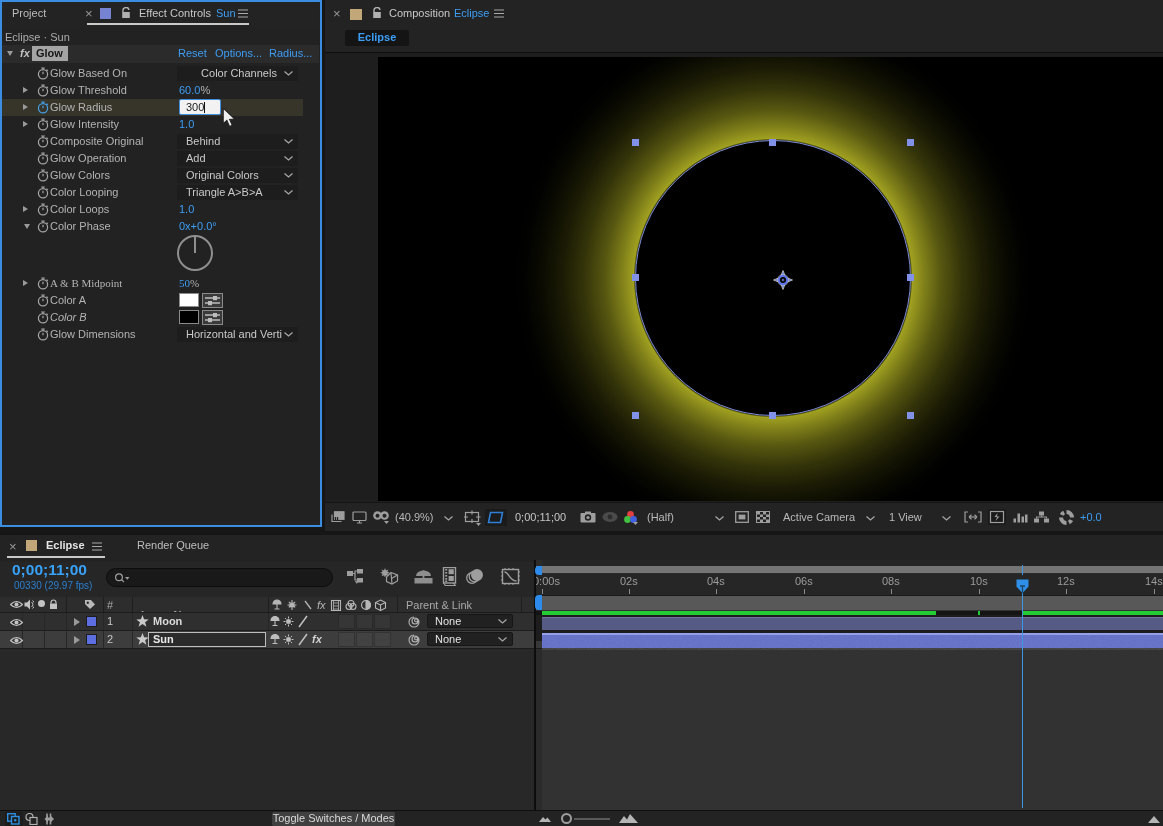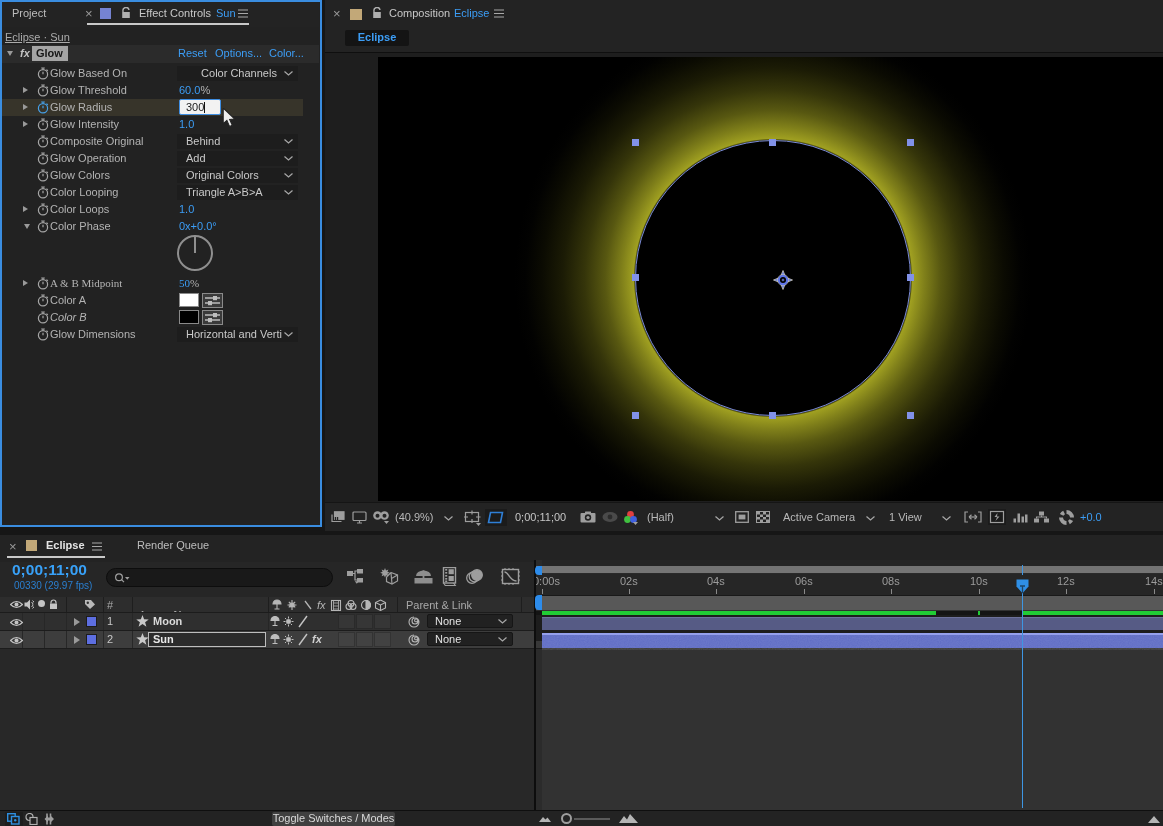--- a/index.html
+++ b/index.html
@@ -25,29 +25,29 @@
         <path d="M2 5 V4 a3 3 0 0 1 6 -1" fill="none" stroke="#b0b0b0" stroke-width="1.4"></path>
         <rect x="1.2" y="5" width="7.6" height="6" fill="#b0b0b0"></rect>
       </svg>
     <span class="abs" style="left:139px;top:7px;color:#c8c8c8;">Effect Controls</span>
     <span class="abs blue" style="left:216px;top:7px;">Sun</span>
     <svg class="abs" style="left:238px;top:9px;" width="10" height="9" viewBox="0 0 10 9">
         <path d="M0 1 H10 M0 4.5 H10 M0 8 H10" stroke="#a8a8a8" stroke-width="1.1"></path>
       </svg>
     <span class="abs" style="left:87px;top:23px;width:162px;height:2px;background:#c9c9c9;"></span>
   </div>
-  <div class="abs" style="left:5px;top:31px;color:#ababab;text-decoration:underline;">Eclipse · Sun</div>
+  <div class="abs" style="left:5px;top:31px;color:#ababab;">Eclipse · Sun</div>
 
   <div class="abs" style="left:1px;top:45px;width:318px;height:18px;background:#2b2b2b;">
     <span class="abs" style="left:6px;top:6px;width:0;height:0;border-top:5px solid #9a9a9a;border-left:3.5px solid transparent;border-right:3.5px solid transparent;"></span>
     <span class="abs" style="left:19px;top:2px;color:#c2c2c2;font-style:italic;font-weight:bold;">fx</span>
     <span class="abs" style="left:31px;top:1px;background:#a4a4a4;color:#151515;font-weight:bold;padding:1px 5px 2px 4px;">Glow</span>
     <span class="abs blue" style="left:177px;top:2px;">Reset</span>
     <span class="abs blue" style="left:214px;top:2px;">Options...</span>
-    <span class="abs blue" style="left:268px;top:2px;">Color...</span>
+    <span class="abs blue" style="left:268px;top:2px;">Radius...</span>
   </div>
   <div id="fxrows">
     <div class="row" style="top:64.5px;text-align:center;">
       <svg class="sw" width="12" height="13" viewBox="0 0 12 13">
           <g fill="none" stroke="#a6a6a6" stroke-width="1.2">
             <circle cx="6" cy="7.3" r="4.6"></circle>
             <path d="M4.2 1 h3.6 M6 1 v1.6 M9.5 2.6 l1.3 1.3 M6 4.8 v2.5"></path>
           </g>
         </svg>
       <span class="rowlabel">Glow Based On</span>

